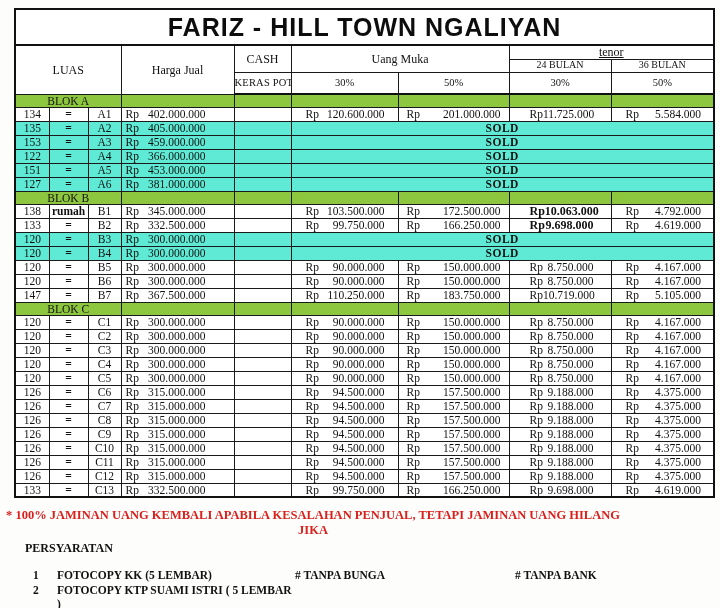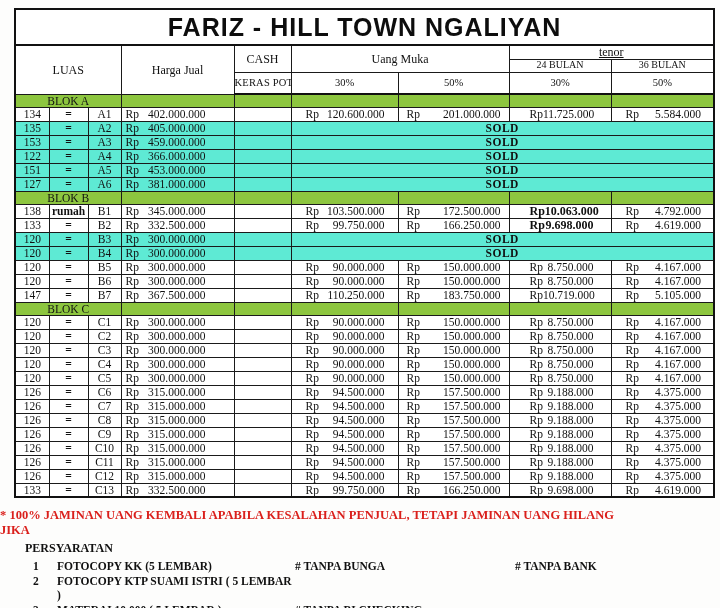--- a/index.html
+++ b/index.html
@@ -34,25 +34,25 @@
   td.money > .wrap { display:flex; justify-content:space-between; align-items:center; }
   td.harga .wrap { padding:0 28px 0 4px; }
   td.um30 .wrap  { padding:0 13px 0 14px; }
   td.um50 .wrap  { padding:0 8px 0 8px; }
   td.b24 .wrap   { padding:0 17px 0 20px; }
   td.b36 .wrap   { padding:0 12px 0 14px; }
   td.b24.bold24  { font-weight:bold; font-size:12px; }
   td.eq { font-weight:bold; }
   td.sold-cell { background:#fff200; font-weight:bold; font-size:12px; letter-spacing:0.5px; }
 
-  .note { position:absolute; left:0; top:508px; width:626px; 
+  .note { position:absolute; left:0; top:508px; width:626px; text-align:center;
           color:#da201c; font-weight:bold; font-size:12.5px; line-height:15px; }
 
   .persy { position:absolute; left:25px; top:541px; width:688px; }
-  .persy-heading { font-weight:bold; font-size:12px; margin-bottom:3px; }
+  .persy-heading { font-weight:bold; font-size:12px; margin-bottom:12px; }
   .persy-row { display:grid; grid-template-columns:32px 238px 220px auto;
                font-size:11.5px; font-weight:600; line-height:14px; margin-bottom:1px; }
   .persy-no { padding-left:8px; }
 </style>
 </head>
 <body>
 
 <div class="page">
 
   <table class="sheet">

